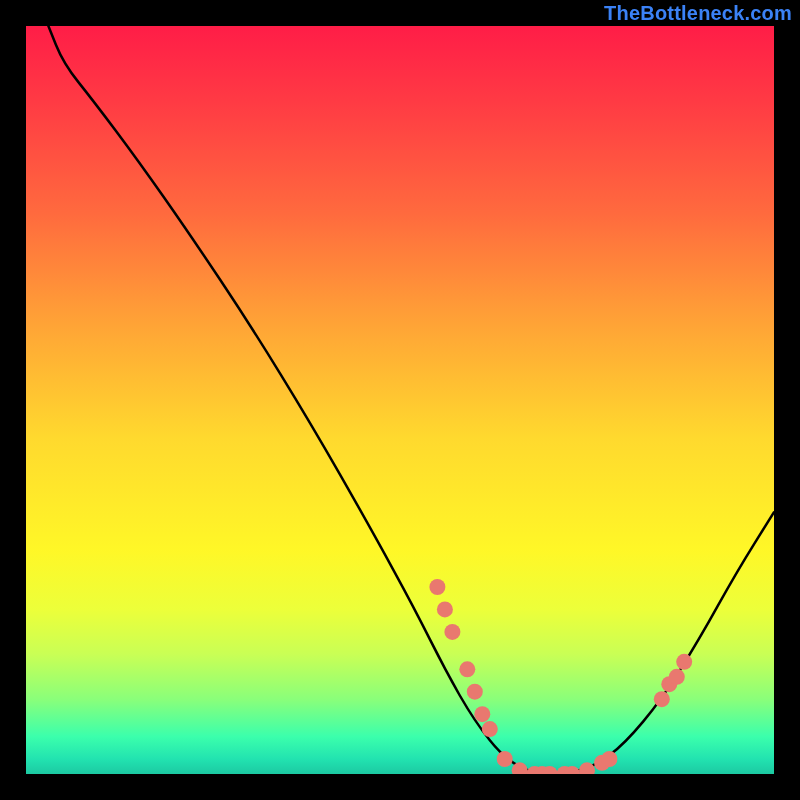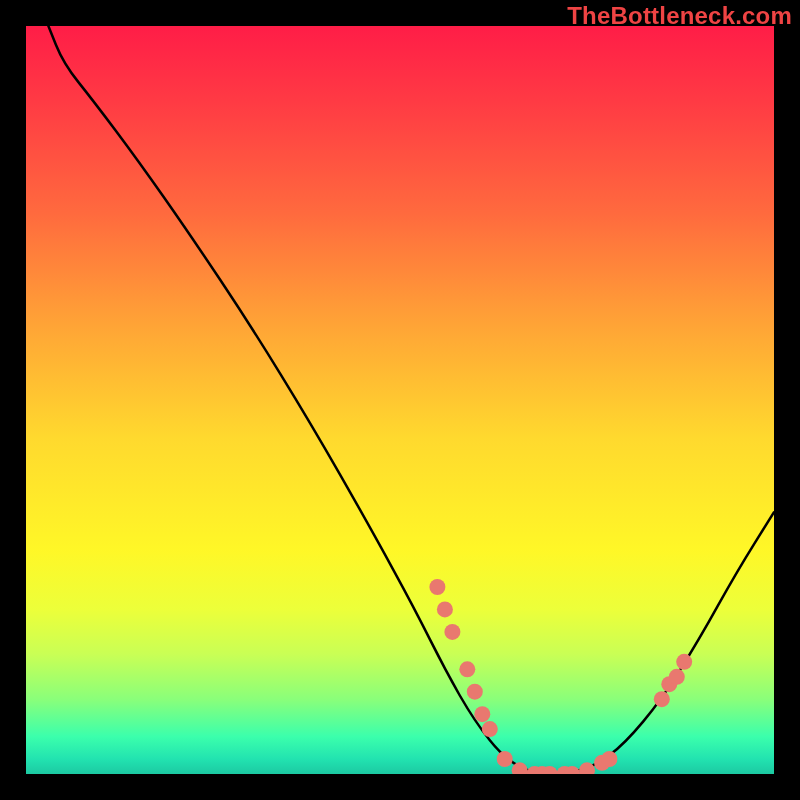--- a/index.html
+++ b/index.html
@@ -14,23 +14,23 @@
   .frame {
     position: relative;
     width: 800px;
     height: 800px;
     background: #000;
   }
   .watermark {
     position: absolute;
     top: 2px;
     right: 8px;
-    font-size: 24px;
+    font-size: 20px;
     font-weight: 600;
-    color: #ef4444;
+    color: #3b82f6;
     letter-spacing: 0.2px;
     z-index: 50;
   }
   .plot {
     position: absolute;
     left: 26px;
     top: 26px;
     width: 748px;
     height: 748px;
     

